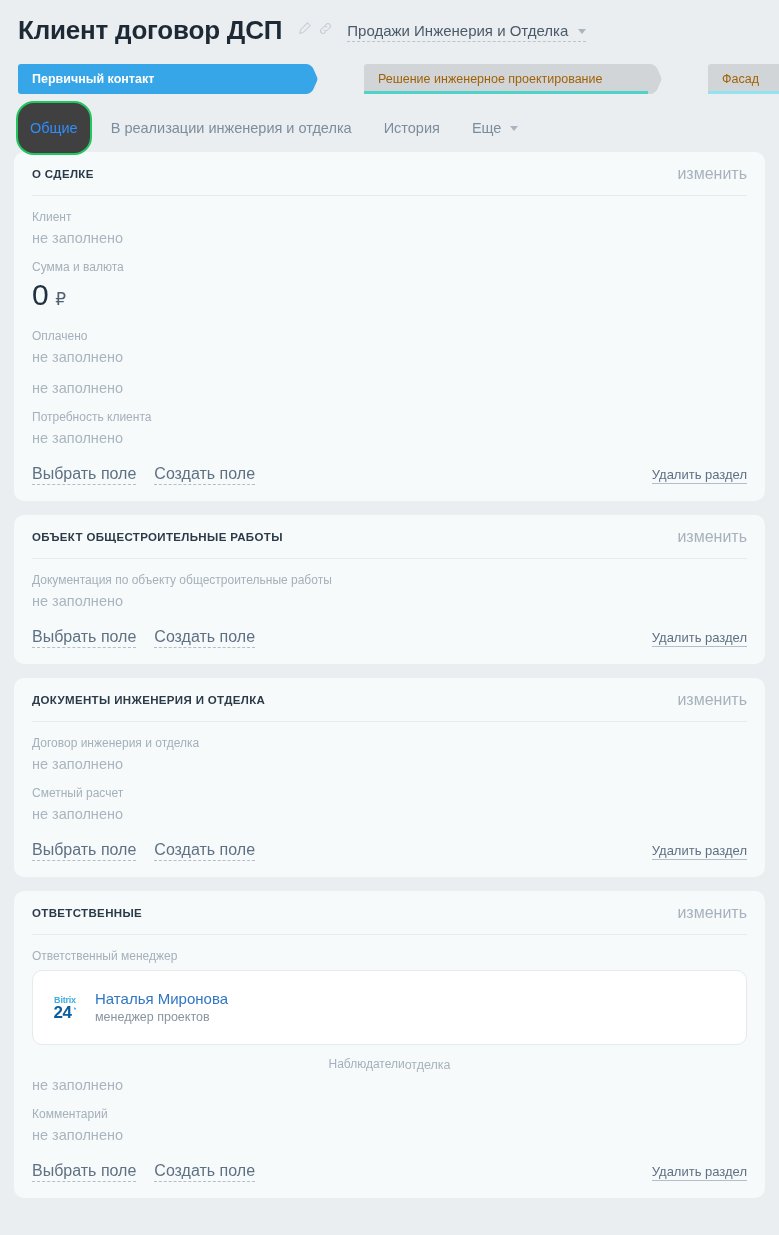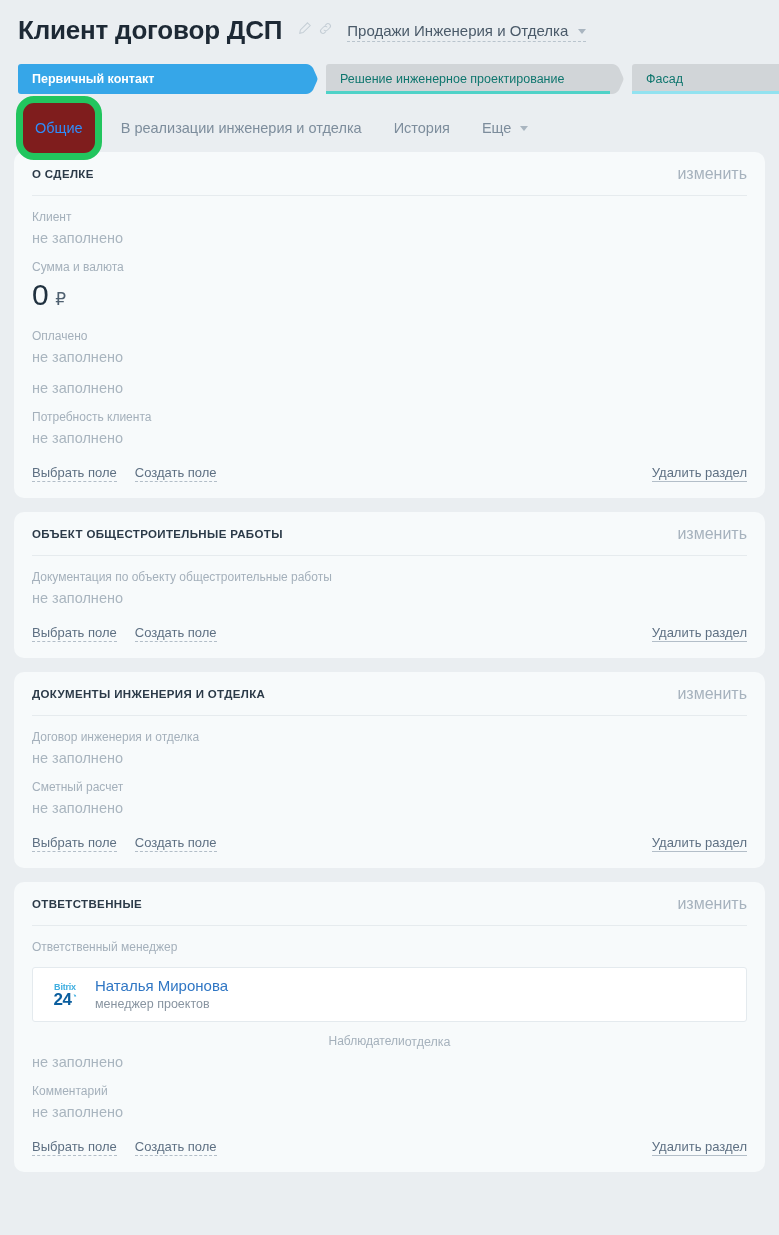--- a/index.html
+++ b/index.html
@@ -71,20 +71,21 @@
   }
 
   
   .stages {
     margin-top: 18px;
     padding-left: 18px;
     display: flex;
     align-items: center;
     height: 30px;
     overflow: hidden;
+    gap: 26px;
   }
   .stage {
     position: relative;
     height: 30px;
     display: flex;
     align-items: center;
     font-size: 12.5px;
     padding: 0 14px 0 14px;
     margin-right: 8px;
     cursor: pointer;
@@ -101,21 +102,21 @@
     position: absolute;
     left: 0; top: 0; bottom: 0; right: 14px;
     border-radius: 3px 0 0 3px;
   }
   .stage .s-shape .point {
     position: absolute;
     right: 0; top: 0;
     width: 22px; height: 30px;
   }
   .stage.active { color: #ffffff; font-weight: 700; }
-  .stage.inactive { color: #0f766e; }
+  .stage.inactive { color: #a16207; margin-left: 12px; }
   .stage .underline {
     position: absolute;
     left: 0; bottom: 0; right: 14px;
     height: 3px;
     z-index: 4;
   }
 
   
   .tabs {
     display: flex;
@@ -128,22 +129,22 @@
     font-size: 14.5px;
     color: #7d8d9c;
     padding: 6px 13px;
     border-radius: 18px;
     cursor: pointer;
     white-space: nowrap;
     line-height: 18px;
   }
   .tab.active {
     color: #2f8dfb;
-    background: #7f1d1d;
-    border: 7px solid #22c55e;
+    background: #404040;
+    border: 2px solid #22c55e;
     padding: 16px 12px;
   }
   .tab .tcaret {
     display: inline-block;
     margin-left: 5px;
     border-left: 4px solid transparent;
     border-right: 4px solid transparent;
     border-top: 5px solid #a9b5c0;
     vertical-align: middle;
     position: relative;
@@ -221,43 +222,43 @@
   }
 
   .card-foot {
     display: flex;
     align-items: center;
     justify-content: space-between;
     padding-top: 17px;
   }
   .foot-left { display: flex; gap: 18px; }
   .dashed-link {
-    font-size: 13px;
+    font-size: 16px;
     color: #5e7083;
     border-bottom: 1px dashed #b3bec8;
     cursor: pointer;
     padding-bottom: 1px;
   }
   .solid-link {
     font-size: 13px;
     color: #5e7083;
     border-bottom: 1px solid #b3bec8;
     cursor: pointer;
     padding-bottom: 1px;
   }
 
   
   .user-card {
     background: #ffffff;
     border: 1px solid #e4eaee;
-    border-radius: 3px;
-    display: flex;
-    align-items: center;
-    padding: 8px 14px;
-    margin-top: 12px;
+    border-radius: 10px;
+    display: flex;
+    align-items: center;
+    padding: 18px 14px;
+    margin-top: 6px;
     cursor: pointer;
   }
   .avatar {
     width: 36px; height: 34px;
     flex: none;
     display: flex;
     flex-direction: column;
     align-items: center;
     justify-content: center;
     margin-right: 12px;

